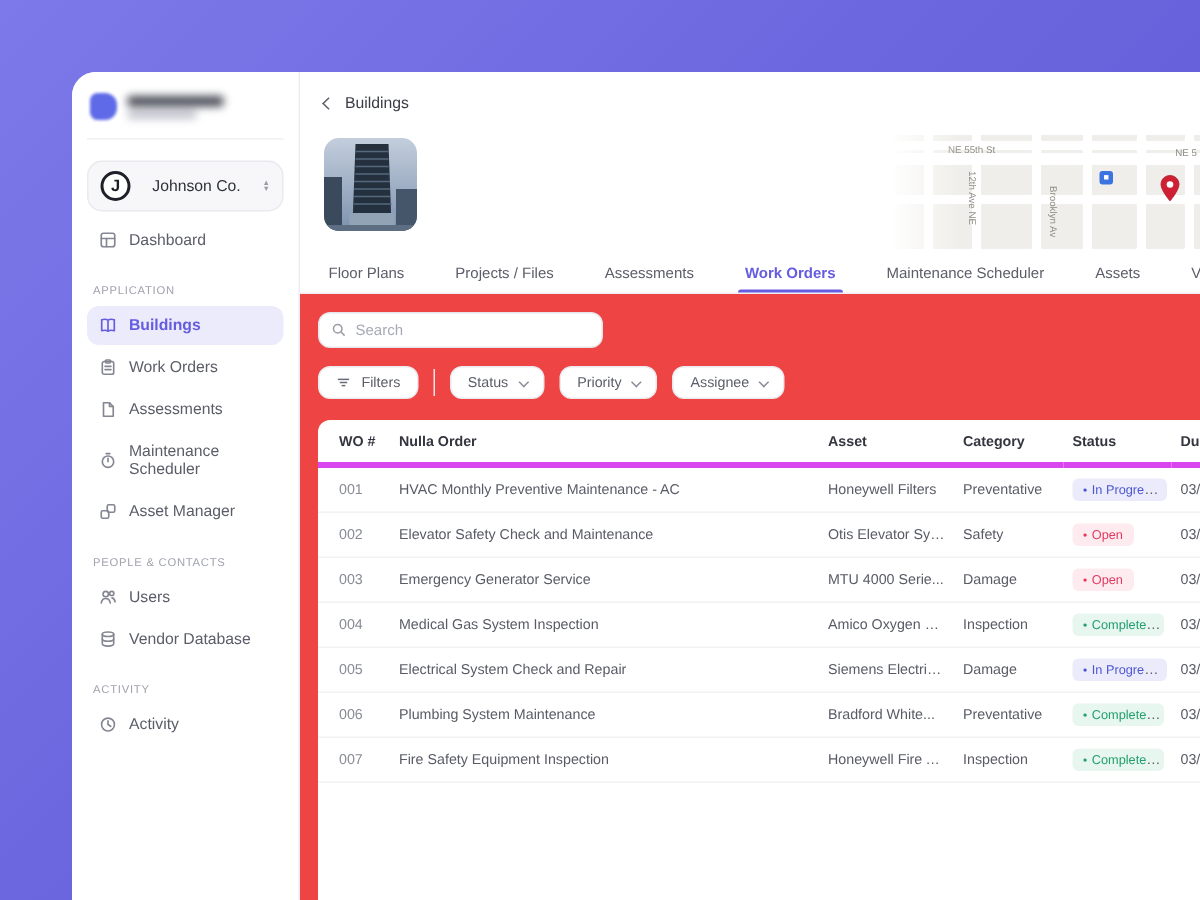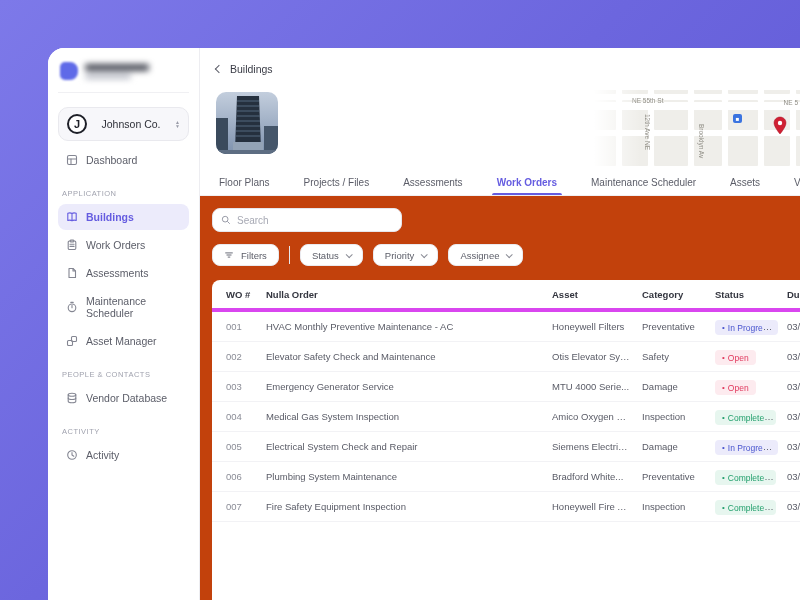--- a/index.html
+++ b/index.html
@@ -63,21 +63,21 @@
   .map-label.vert { writing-mode:vertical-rl; }
   .map-fade { position:absolute; left:0; top:0; bottom:0; width:46px; background:linear-gradient(90deg,#fff,rgba(255,255,255,0)); }
   .map-pin { position:absolute; right:12px; top:26px; }
   .map-poi { position:absolute; right:58px; top:24px; width:9px; height:9px; background:#3b74e0; border-radius:2px; color:#fff; font-size:6px; display:flex; align-items:center; justify-content:center; }
   
   .tabs { height:26px; background:#fff; border-bottom:1px solid #efeff3; display:flex; align-items:stretch; padding:0 10px; gap:16px; }
   .tab { font-size:10px; color:#5b5d68; padding:0 9px; display:flex; align-items:center; cursor:pointer; position:relative; white-space:nowrap; }
   .tab.active { color:#655ce0; font-weight:bold; }
   .tab.active::after { content:""; position:absolute; left:4px; right:4px; bottom:0; height:2px; background:#655ce0; border-radius:2px 2px 0 0; }
   
-  .content { flex:1; background:#c2410c; padding:12px 0 0 12px; display:flex; flex-direction:column; min-width:0; }
+  .content { flex:1; background:#ef4444; padding:12px 0 0 12px; display:flex; flex-direction:column; min-width:0; }
   .search-box { width:190px; height:24px; background:#fff; border:1px solid #e6e6ec; border-radius:8px; display:flex; align-items:center; gap:6px; padding:0 8px; }
   .search-box svg { width:10px; height:10px; stroke:#9a9ca8; flex:none; }
   .search-box input { border:none; outline:none; font-size:10px; color:#3a3c46; width:100%; background:transparent; font-family:"Liberation Sans",sans-serif; }
   .search-box input::placeholder { color:#a7a9b4; }
   .filter-row { display:flex; align-items:center; gap:10px; margin-top:12px; }
   .chip { height:22px; background:#fff; border:1px solid #eaeaef; border-radius:8px; display:flex; align-items:center; gap:7px; padding:0 11px; font-size:9.5px; color:#5b5d68; cursor:pointer; }
   .chip svg { width:10px; height:10px; stroke:#6a6c78; }
   .chev { width:5px; height:5px; border-right:1.3px solid #8a8c96; border-bottom:1.3px solid #8a8c96; transform:rotate(45deg) translateY(-1px); }
   .vdiv { width:1px; height:18px; background:#e6e6ec; }
   
@@ -156,20 +156,29 @@
           <span>Maintenance Scheduler</span>
         </div>
         <div class="nav-item">
           <svg viewBox="0 0 12 12" fill="none" stroke-linecap="round" stroke-linejoin="round" stroke-width="1.1">
             <rect x="1.5" y="5.5" width="5" height="5" rx="1"></rect>
             <rect x="5.5" y="1.5" width="5" height="5" rx="1"></rect>
           </svg>
           <span>Asset Manager</span>
         </div>
         <div class="nav-section-label">PEOPLE &amp; CONTACTS</div>
+        <div class="nav-item">
+          <svg viewBox="0 0 12 12" fill="none" stroke-linecap="round" stroke-linejoin="round" stroke-width="1.1">
+            <circle cx="4.5" cy="4" r="1.8"></circle>
+            <path d="M1.5 10c.3-2 1.5-3 3-3s2.7 1 3 3"></path>
+            <circle cx="8.5" cy="3.6" r="1.4"></circle>
+            <path d="M8.7 6.6c1.2.2 1.8 1.2 2 2.6"></path>
+          </svg>
+          <span>Users</span>
+        </div>
         <div class="nav-item">
           <svg viewBox="0 0 12 12" fill="none" stroke-linecap="round" stroke-linejoin="round" stroke-width="1.1">
             <ellipse cx="6" cy="2.8" rx="3.8" ry="1.5"></ellipse>
             <path d="M2.2 2.8v6.4c0 .8 1.7 1.5 3.8 1.5s3.8-.7 3.8-1.5V2.8"></path>
             <path d="M2.2 6c0 .8 1.7 1.5 3.8 1.5S9.8 6.8 9.8 6"></path>
           </svg>
           <span>Vendor Database</span>
         </div>
         <div class="nav-section-label">ACTIVITY</div>
         <div class="nav-item">

